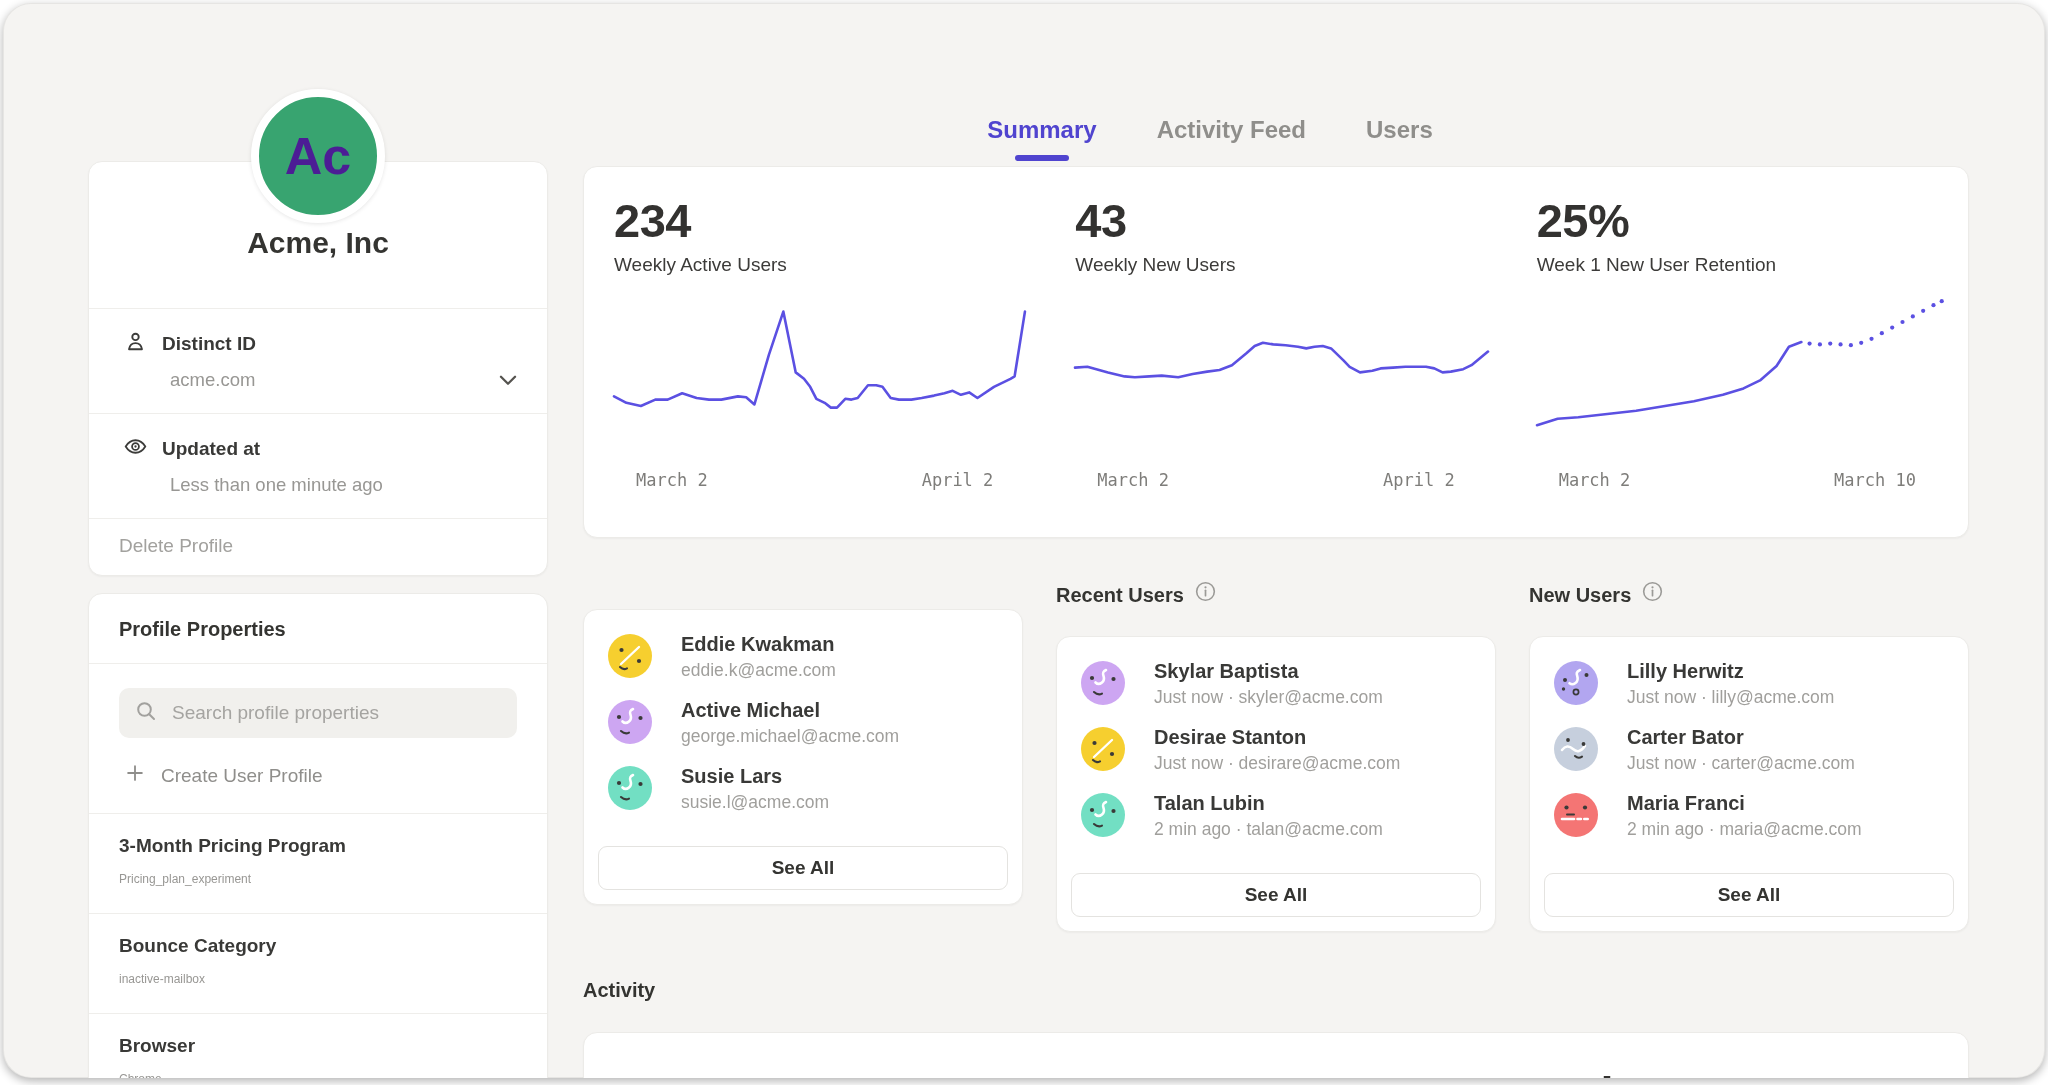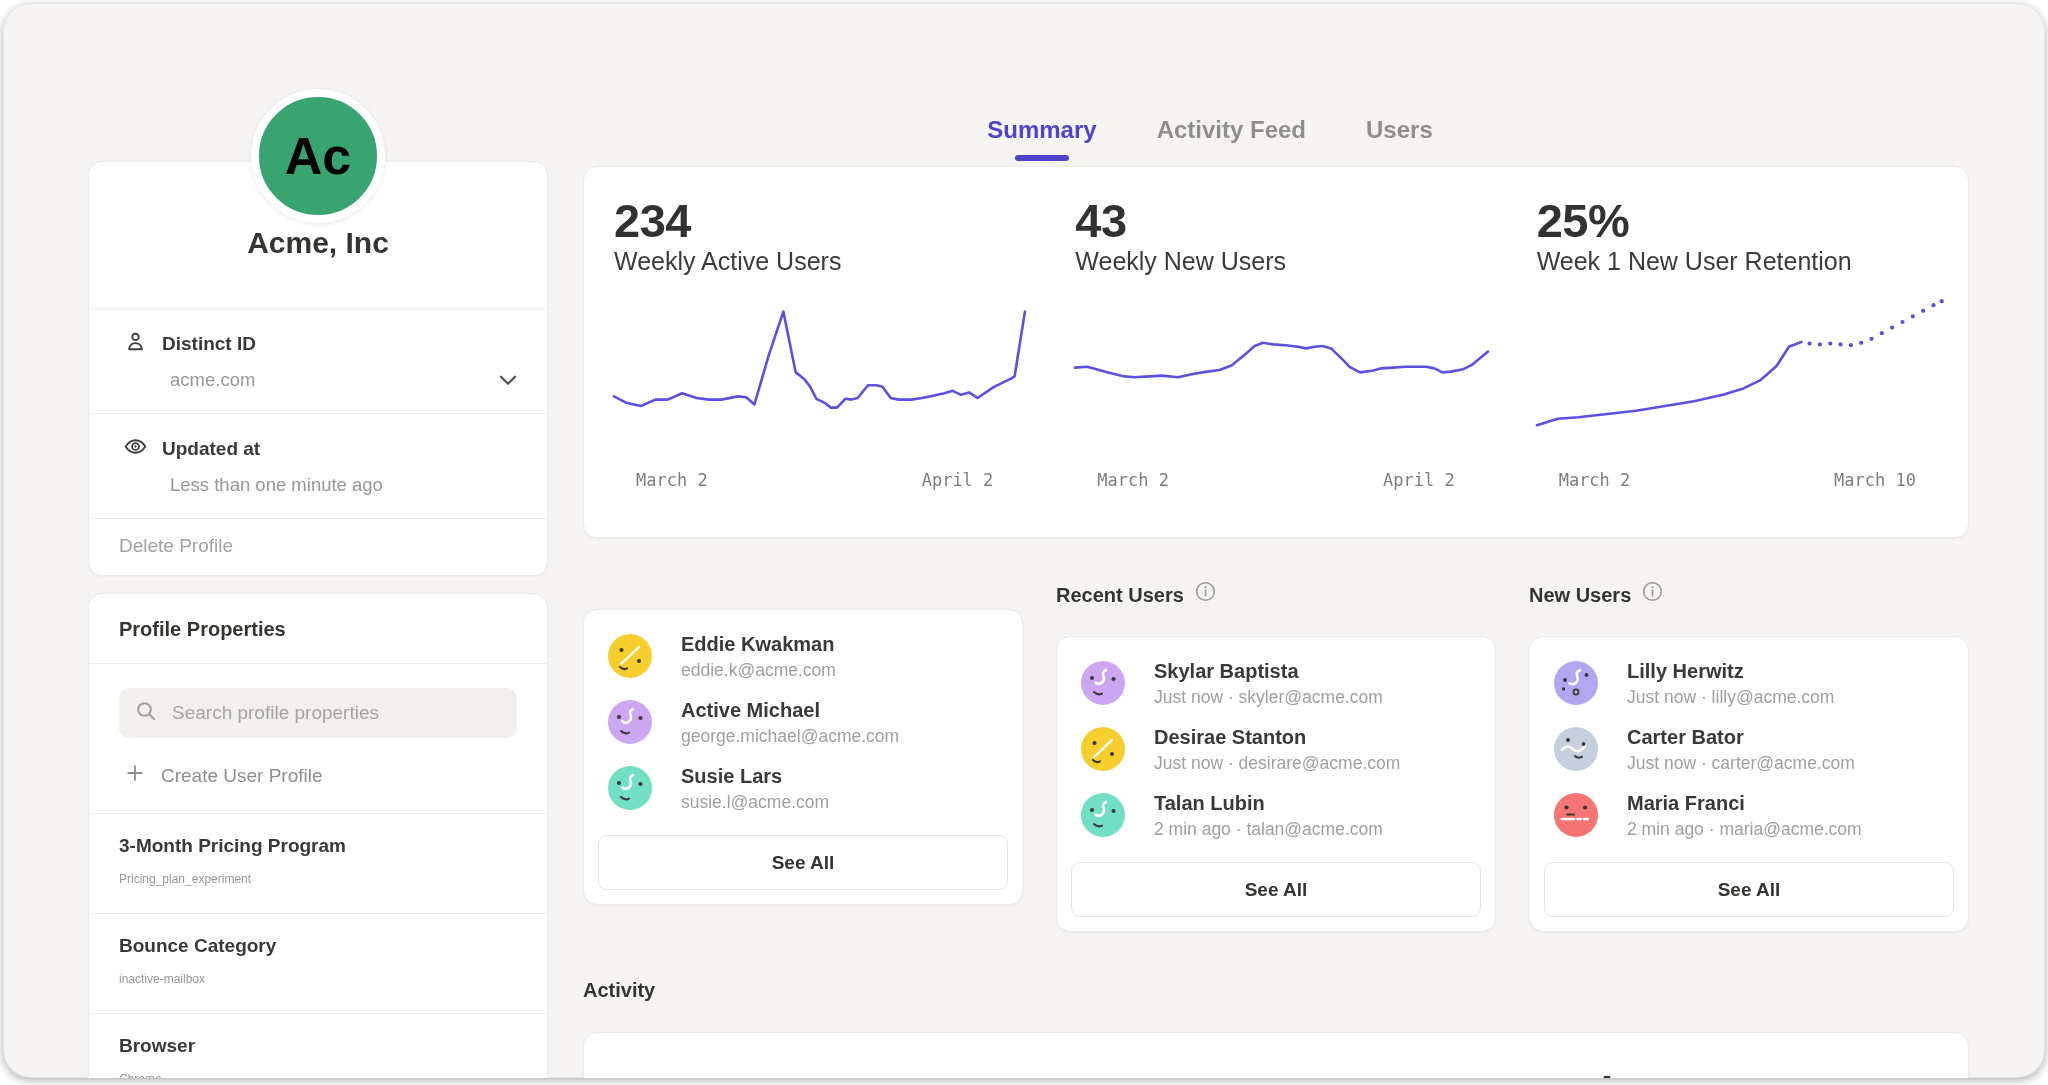--- a/index.html
+++ b/index.html
@@ -13,21 +13,21 @@
     background:#f5f4f2; border-radius:28px; overflow:hidden;
     box-shadow:0 3px 10px rgba(0,0,0,0.30), inset 0 0 0 1px rgba(0,0,0,0.06);
   }
   .card { background:#fff; border:1px solid #ecebe8; border-radius:14px; box-shadow:0 1px 2px rgba(0,0,0,0.04); }
 
   
   .avatar {
     position:absolute; left:248px; top:86px; width:134px; height:134px; border-radius:50%;
     background:#38a470; border:8px solid #fff; z-index:5;
     display:flex; align-items:center; justify-content:center;
-    color:#000000; font-size:52px; font-weight:700; box-shadow:0 1px 4px rgba(0,0,0,0.10);
+    color:#4c1d95; font-size:52px; font-weight:700; box-shadow:0 1px 4px rgba(0,0,0,0.10);
   }
   .profile-card { position:absolute; left:85px; top:158px; width:460px; }
   .company-name { padding:64px 10px 48px; text-align:center; font-size:30px; font-weight:600; color:#343431; }
   .p-row { border-top:1px solid #efeeeb; padding:20px 32px 22px 34px; position:relative; }
   .p-row-head { display:flex; align-items:center; gap:14px; font-size:19px; font-weight:600; color:#39settings3937; color:#393937; }
   .p-row-head svg { flex:none; }
   .p-row-value { margin:10px 0 0 47px; font-size:18.5px; color:#989794; }
   .p-chevron { position:absolute; right:26px; top:58px; width:26px; height:26px; }
   .delete-row { border-top:1px solid #efeeeb; padding:16px 28px 18px 30px; color:#a2a19e; font-size:19px; cursor:pointer; }
 
@@ -48,37 +48,37 @@
   .tab.active { color:#5044cf; }
   .tab.active::after {
     content:""; position:absolute; left:50%; transform:translateX(-50%); bottom:0;
     width:54px; height:6px; border-radius:3px; background:#5044cf;
   }
 
   
   .summary-card { position:absolute; left:580px; top:163px; width:1386px; height:372px; display:flex; }
   .stat-col { flex:1 1 0; padding:28px 18px 0 30px; min-width:0; }
   .stat-value { font-size:47px; font-weight:700; color:#333230; letter-spacing:-0.5px; line-height:52px; }
-  .stat-label { font-size:25px; color:#3c3b39; }
+  .stat-label { margin-top:7px; font-size:19px; color:#3c3b39; }
   .chart { margin-top:18px; height:160px; width:100%; position:relative; }
   .chart svg { position:absolute; inset:0; overflow:visible; }
   .axis { display:flex; justify-content:space-between; margin-top:16px; padding:0 34px 0 22px;
           font-family:"DejaVu Sans Mono","Liberation Mono",monospace; font-size:17px; color:#7e7d7a; }
 
   
   .user-sections { position:absolute; left:580px; top:578px; width:1386px; display:flex; gap:33px; }
   .user-section { flex:1 1 0; min-width:0; }
   .us-header { display:flex; align-items:center; gap:11px; font-size:20px; font-weight:700; color:#343431; line-height:26px; }
   .us-card { margin-top:28px; height:296px; display:flex; flex-direction:column; padding:20px 14px 14px; }
   .user-row { display:flex; align-items:center; gap:29px; height:52px; margin-bottom:14px; padding-left:10px; }
   .u-avatar { width:44px; height:44px; border-radius:50%; flex:none; position:relative; }
   .u-avatar svg { position:absolute; inset:0; }
   .u-name { font-size:20px; font-weight:600; color:#393937; line-height:24px; }
   .u-meta { margin-top:4px; font-size:17.5px; color:#a09f9c; line-height:21px; }
-  .see-all { margin-top:auto; height:55px; border:1px solid #e4e3e0; border-radius:9px; background:#fff;
+  .see-all { margin-top:auto; height:44px; border:1px solid #e4e3e0; border-radius:9px; background:#fff;
              display:flex; align-items:center; justify-content:center; font-size:19px; font-weight:600; color:#343431; cursor:pointer; }
 
   
   .activity-header { position:absolute; left:580px; top:976px; font-size:20px; font-weight:700; color:#343431; }
   .activity-card { position:absolute; left:580px; top:1029px; width:1386px; height:220px; display:flex; }
   .activity-col { flex:1 1 0; padding:33px 18px 0 30px; }
   .activity-value { font-size:47px; font-weight:700; color:#333230; letter-spacing:-0.5px; }
 </style>
 </head>
 <body>

